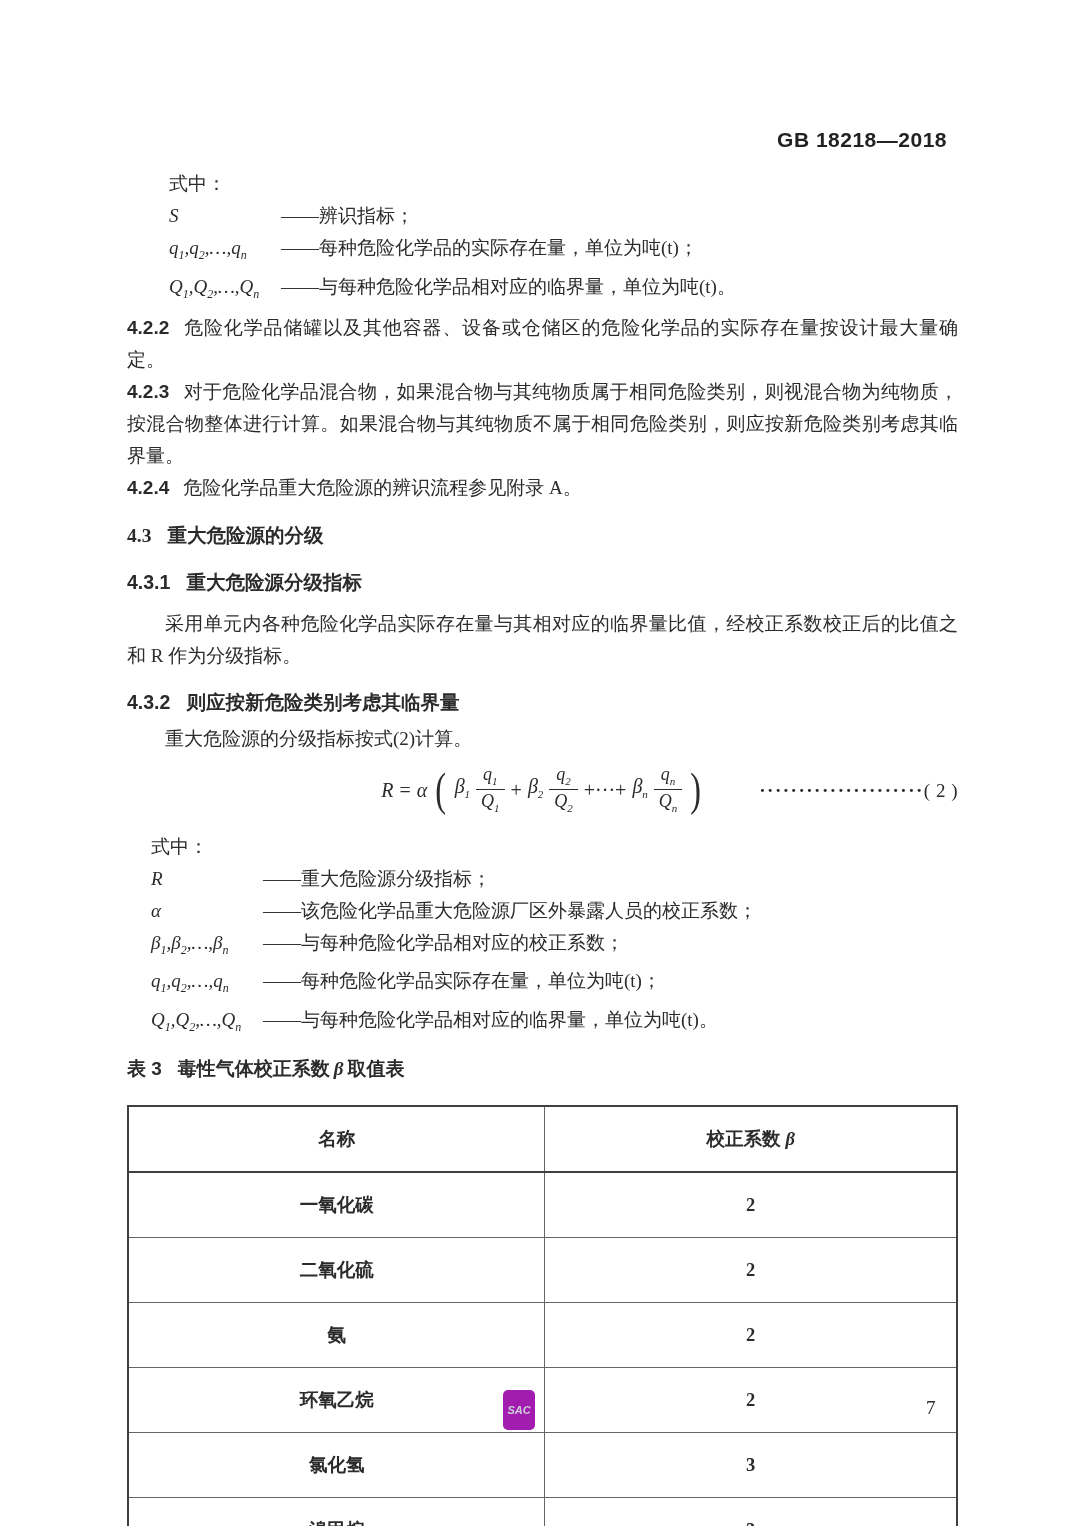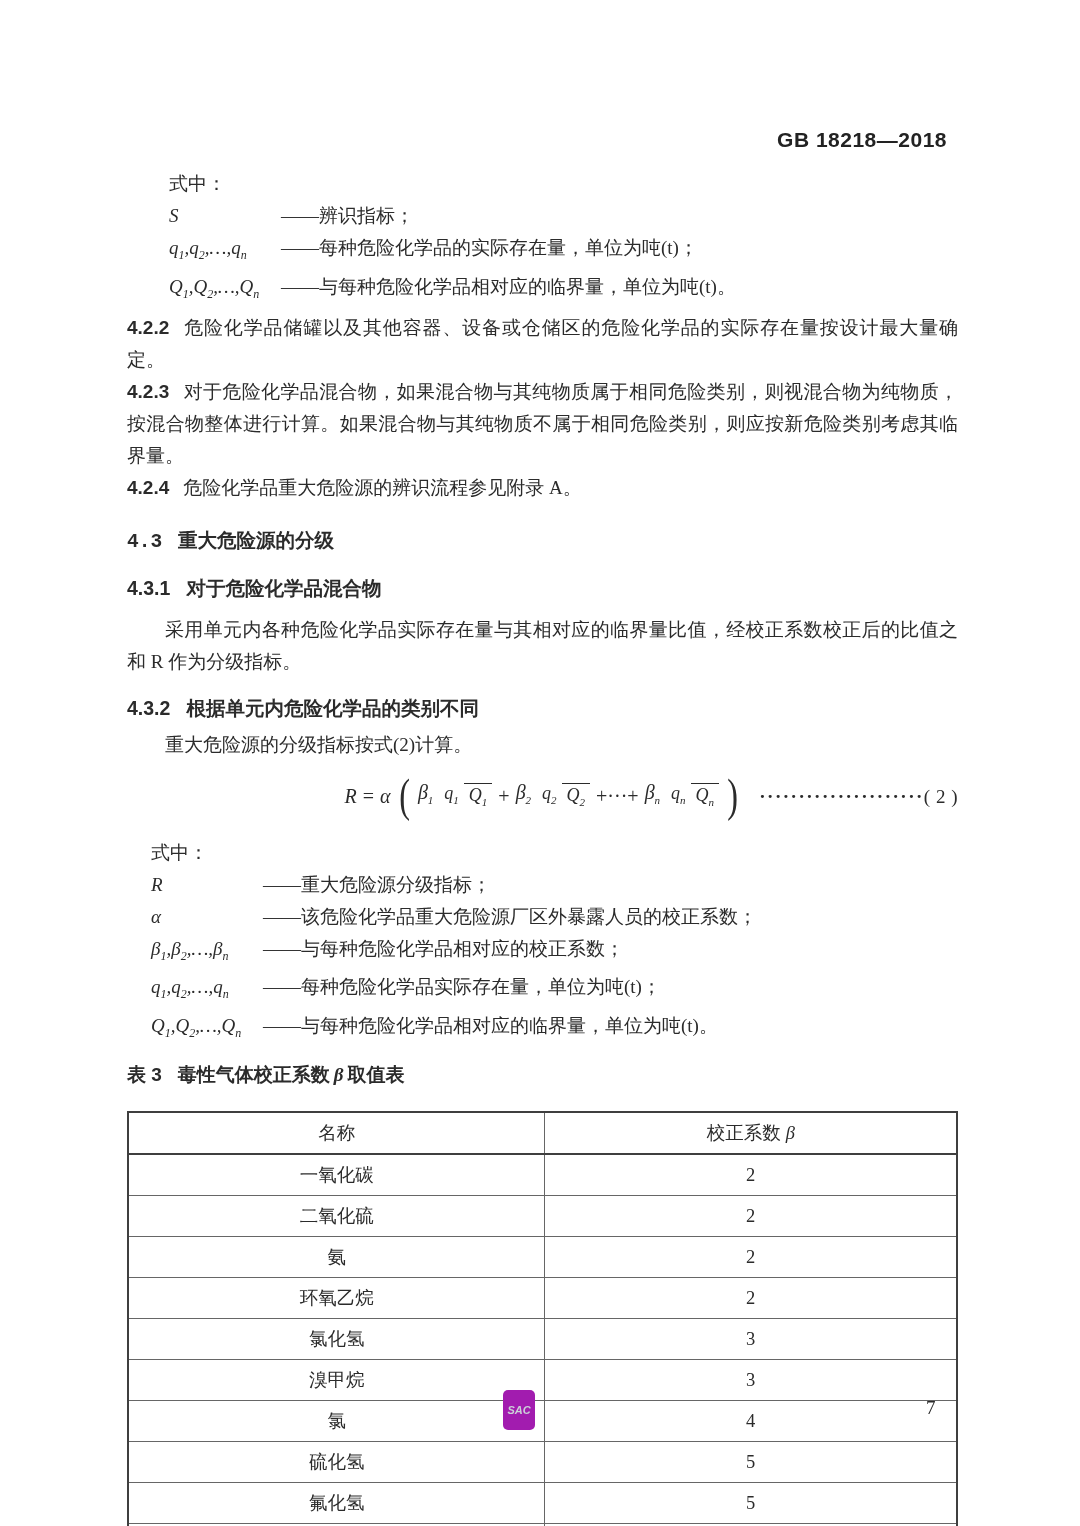--- a/index.html
+++ b/index.html
@@ -29,36 +29,36 @@
   .legend-term sub { font-size:12px; }
   .legend-desc { flex:1; }
 
   .clauses { margin-top:2px; }
   .clause { text-align:justify; }
   .clause-num {
     font-family:"Liberation Sans","DejaVu Sans",sans-serif;
     font-weight:bold; font-style:normal; margin-right:14px;
   }
   .h3 {
-    font-family:Liberation Mono, monospace;
-    font-weight:bold; font-size:19.5px; margin-top:22px;
+    font-family:Liberation Serif, serif;
+    font-weight:bold; font-size:19.5px; margin-top:16px;
   }
   .h4 {
     font-family:"Liberation Sans","DejaVu Sans",sans-serif;
     font-weight:bold; font-size:19.5px; margin-top:14px;
   }
   .h-num { margin-right:16px; }
   .para { text-indent:2em; text-align:justify; margin-top:6px; }
 
   
   .formula-wrap { position:relative; height:62px; margin-top:4px;
     display:flex; align-items:center; justify-content:center; }
   .formula { display:flex; align-items:center; font-style:italic; font-size:20px; }
   .formula > span { margin:0 3px; }
-  .frac { display:inline-flex; flex-direction:row; align-items:center;
+  .frac { display:inline-flex; flex-direction:column; align-items:center;
     font-size:18px; line-height:1.2; margin:0 2px;justify-content:space-between; }
   .frac .den { border-top:1.5px solid #2b2b2b; padding:1px 5px 0 5px; }
   .frac .num { padding:0 5px 1px 5px; }
   .frac sub, .formula sub { font-size:11px; }
   .paren { font-size:46px; font-style:normal; font-weight:300;
     transform:scaleX(0.7); line-height:0.9; color:#2b2b2b; }
   .op { font-style:normal; }
   .eq-no { position:absolute; right:0; top:16px; font-style:normal;
     font-size:19px; letter-spacing:0.5px; white-space:nowrap; }
   .eq-dots { font-weight:bold; letter-spacing:1.5px; }
@@ -70,21 +70,21 @@
     font-weight:bold; font-size:19px;
   }
   .tbl-title .beta { font-family:"Liberation Serif","DejaVu Serif",serif;
     font-style:italic; margin:0 4px; }
   table.coef {
     width:100%; margin-top:20px; border-collapse:collapse;
     border:2px solid #3f3f3f;
   }
   table.coef th, table.coef td {
     border:1px solid #666; text-align:center;
-    font-weight:normal; height:32px; font-size:18.5px; padding:4px 6px;
+    font-weight:bold; height:32px; font-size:18.5px; padding:16px 6px;
   }
   table.coef th { height:35px; border-bottom:2px solid #3f3f3f; }
   table.coef col.c1 { width:50.3%; }
   .beta-it { font-style:italic; margin-left:5px; }
 
   .page-number { position:absolute; left:926px; top:1392px; font-size:19px; }
   .watermark {
     position:absolute; left:503px; top:1390px; width:32px; height:40px;
     background:#a21caf; border-radius:5px;
     display:flex; align-items:center; justify-content:center;
@@ -121,26 +121,26 @@
       <p class="clause"><b class="clause-num">4.2.2</b><span>危险化学品储罐以及其他容器、设备或仓储区的危险化学品的实际存在量按设计最大量确定。</span></p>
       <p class="clause"><b class="clause-num">4.2.3</b><span>对于危险化学品混合物，如果混合物与其纯物质属于相同危险类别，则视混合物为纯物质，按混合物整体进行计算。如果混合物与其纯物质不属于相同危险类别，则应按新危险类别考虑其临界量。</span></p>
       <p class="clause"><b class="clause-num">4.2.4</b><span>危险化学品重大危险源的辨识流程参见附录 A。</span></p>
     </div>
 
     <div class="h3">
       <span class="h-num">4.3</span><span>重大危险源的分级</span>
     </div>
 
     <div class="h4">
-      <span class="h-num">4.3.1</span><span>对于危险化学品混合物</span>
+      <span class="h-num">4.3.1</span><span>重大危险源分级指标</span>
     </div>
     <p class="para" style="margin-top:10px;">采用单元内各种危险化学品实际存在量与其相对应的临界量比值，经校正系数校正后的比值之和 R 作为分级指标。</p>
 
     <div class="h4">
-      <span class="h-num">4.3.2</span><span>根据单元内危险化学品的类别不同</span>
+      <span class="h-num">4.3.2</span><span>则应按新危险类别考虑其临界量</span>
     </div>
     <p class="para" style="margin-top:5px;">重大危险源的分级指标按式(2)计算。</p>
 
     <div class="formula-wrap">
       <div class="formula">
         <span>R</span>
         <span class="op">=</span>
         <span>α</span>
         <span class="paren">(</span>
         <span>β<sub>1</sub></span>

